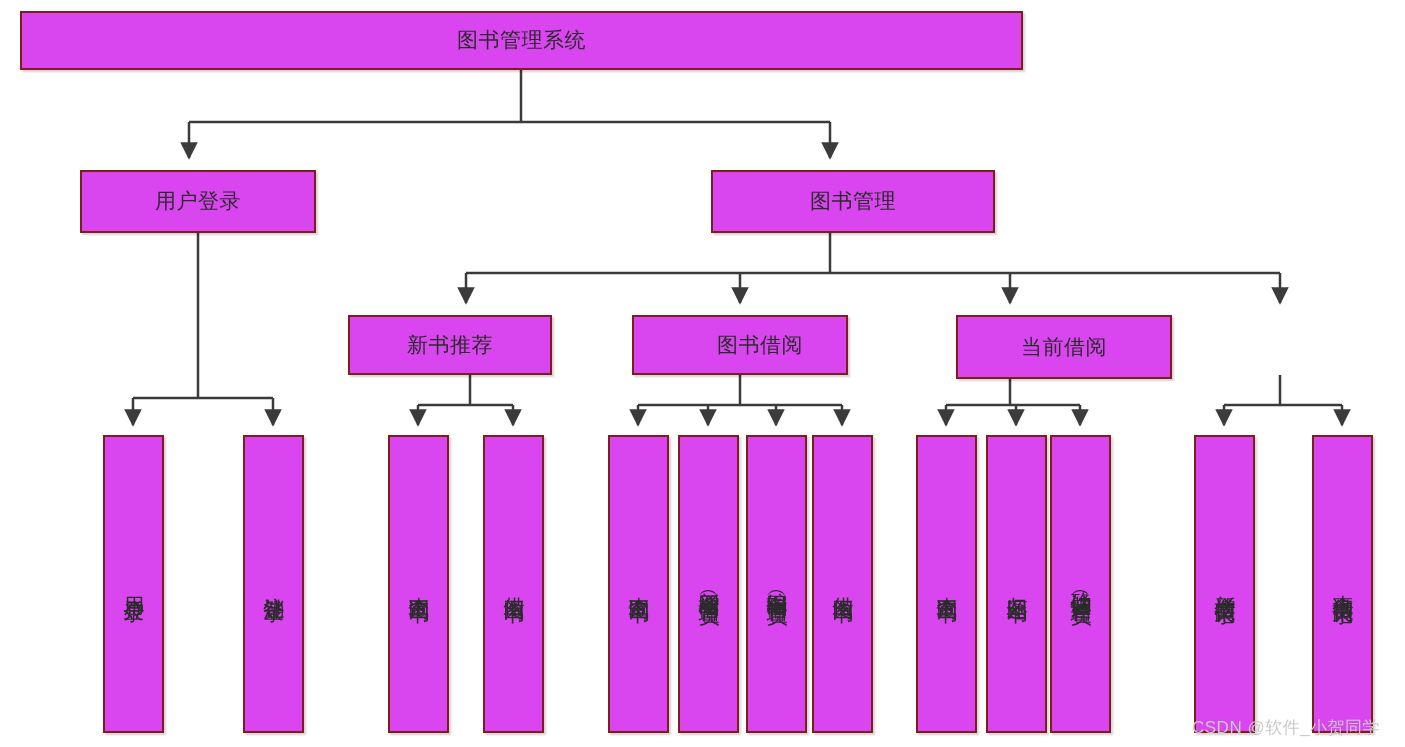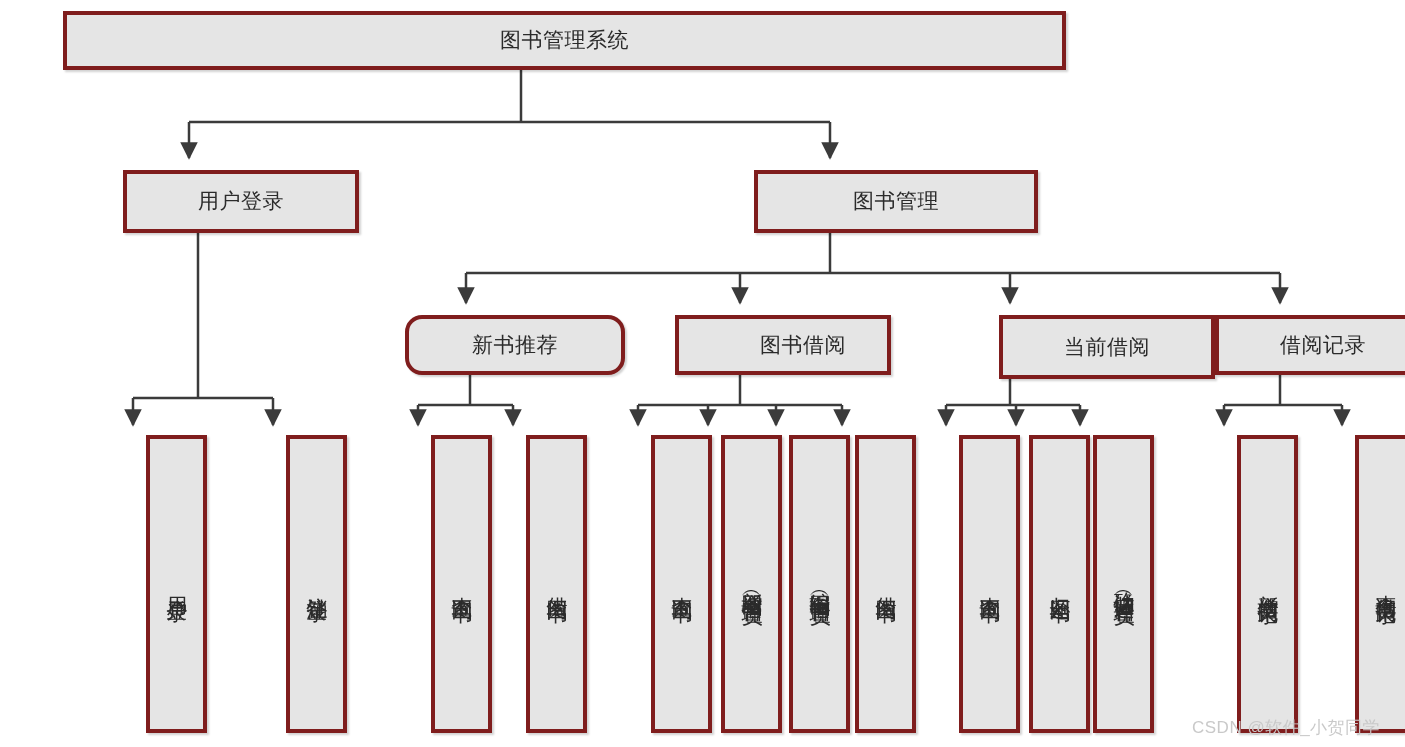--- a/index.html
+++ b/index.html
@@ -20,27 +20,26 @@
   #wires {
     position: absolute;
     left: 0;
     top: 0;
     width: 1405px;
     height: 747px;
   }
   .node {
     position: absolute;
     box-sizing: border-box;
-    border: 4px solid #7f1d1d;
-    background: #e5e5e5;
+    border: 2px solid #7f1d1d;
+    background: #d946ef;
     display: flex;
     align-items: center;
     justify-content: center;
     box-shadow: 2px 2px 2px rgba(0,0,0,0.18);
-    margin-left: 43px;
   }
   .node .label {
     color: #2b2b2b;
     line-height: 1.18;
     text-align: center;
     white-space: pre;
   }
   .node.horiz .label {
     font-size: 21px;
     letter-spacing: 0.5px;
@@ -124,31 +123,28 @@
     <span class="label">图书管理系统</span>
   </div>
 
   <div class="node horiz" style="left:80px; top:170px; width:236px; height:63px;">
     <span class="label">用户登录</span>
   </div>
   <div class="node horiz" style="left:711px; top:170px; width:284px; height:63px;">
     <span class="label">图书管理</span>
   </div>
 
-  <div class="node horiz" style="left:362px; top:315px; width:220px; height:60px;border-radius:17px;">
+  <div class="node horiz" style="left:348px; top:315px; width:204px; height:60px;">
     <span class="label">新书推荐</span>
   </div>
   <div class="node horiz" style="left:632px; top:315px; width:216px; height:60px;padding-left:40px;">
     <span class="label">图书借阅</span>
   </div>
   <div class="node horiz" style="left:956px; top:315px; width:216px; height:64px;">
     <span class="label">当前借阅</span>
-  </div>
-  <div class="node horiz" style="left:1172px; top:315px; width:216px; height:60px;">
-    <span class="label">借阅记录</span>
   </div>
 
   <div class="node vert" style="left:103px; top:435px; width:61px; height:298px;">
     <span class="label">用户登录</span>
   </div>
   <div class="node vert" style="left:243px; top:435px; width:61px; height:298px;">
     <span class="label">注销登录</span>
   </div>
 
   <div class="node vert" style="left:388px; top:435px; width:61px; height:298px;">

